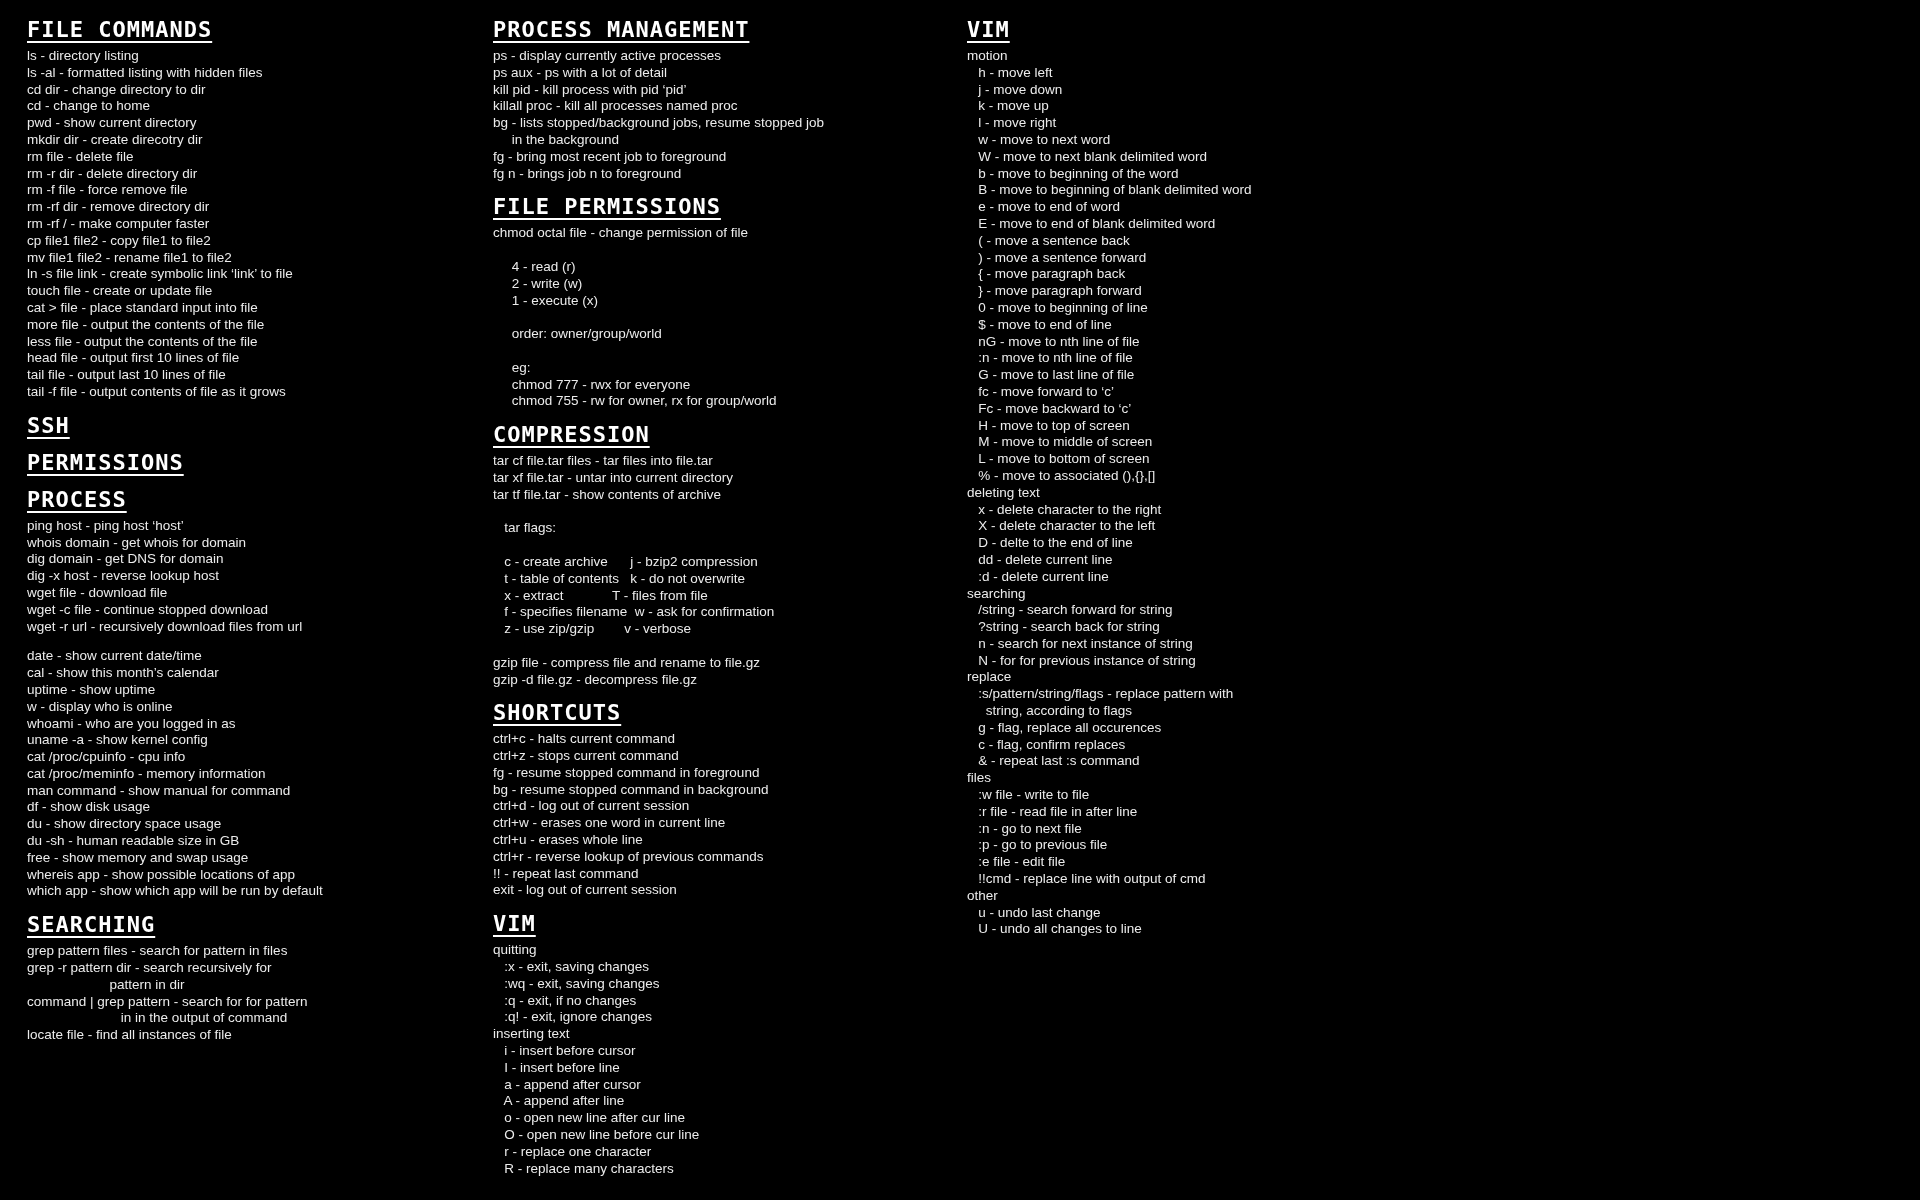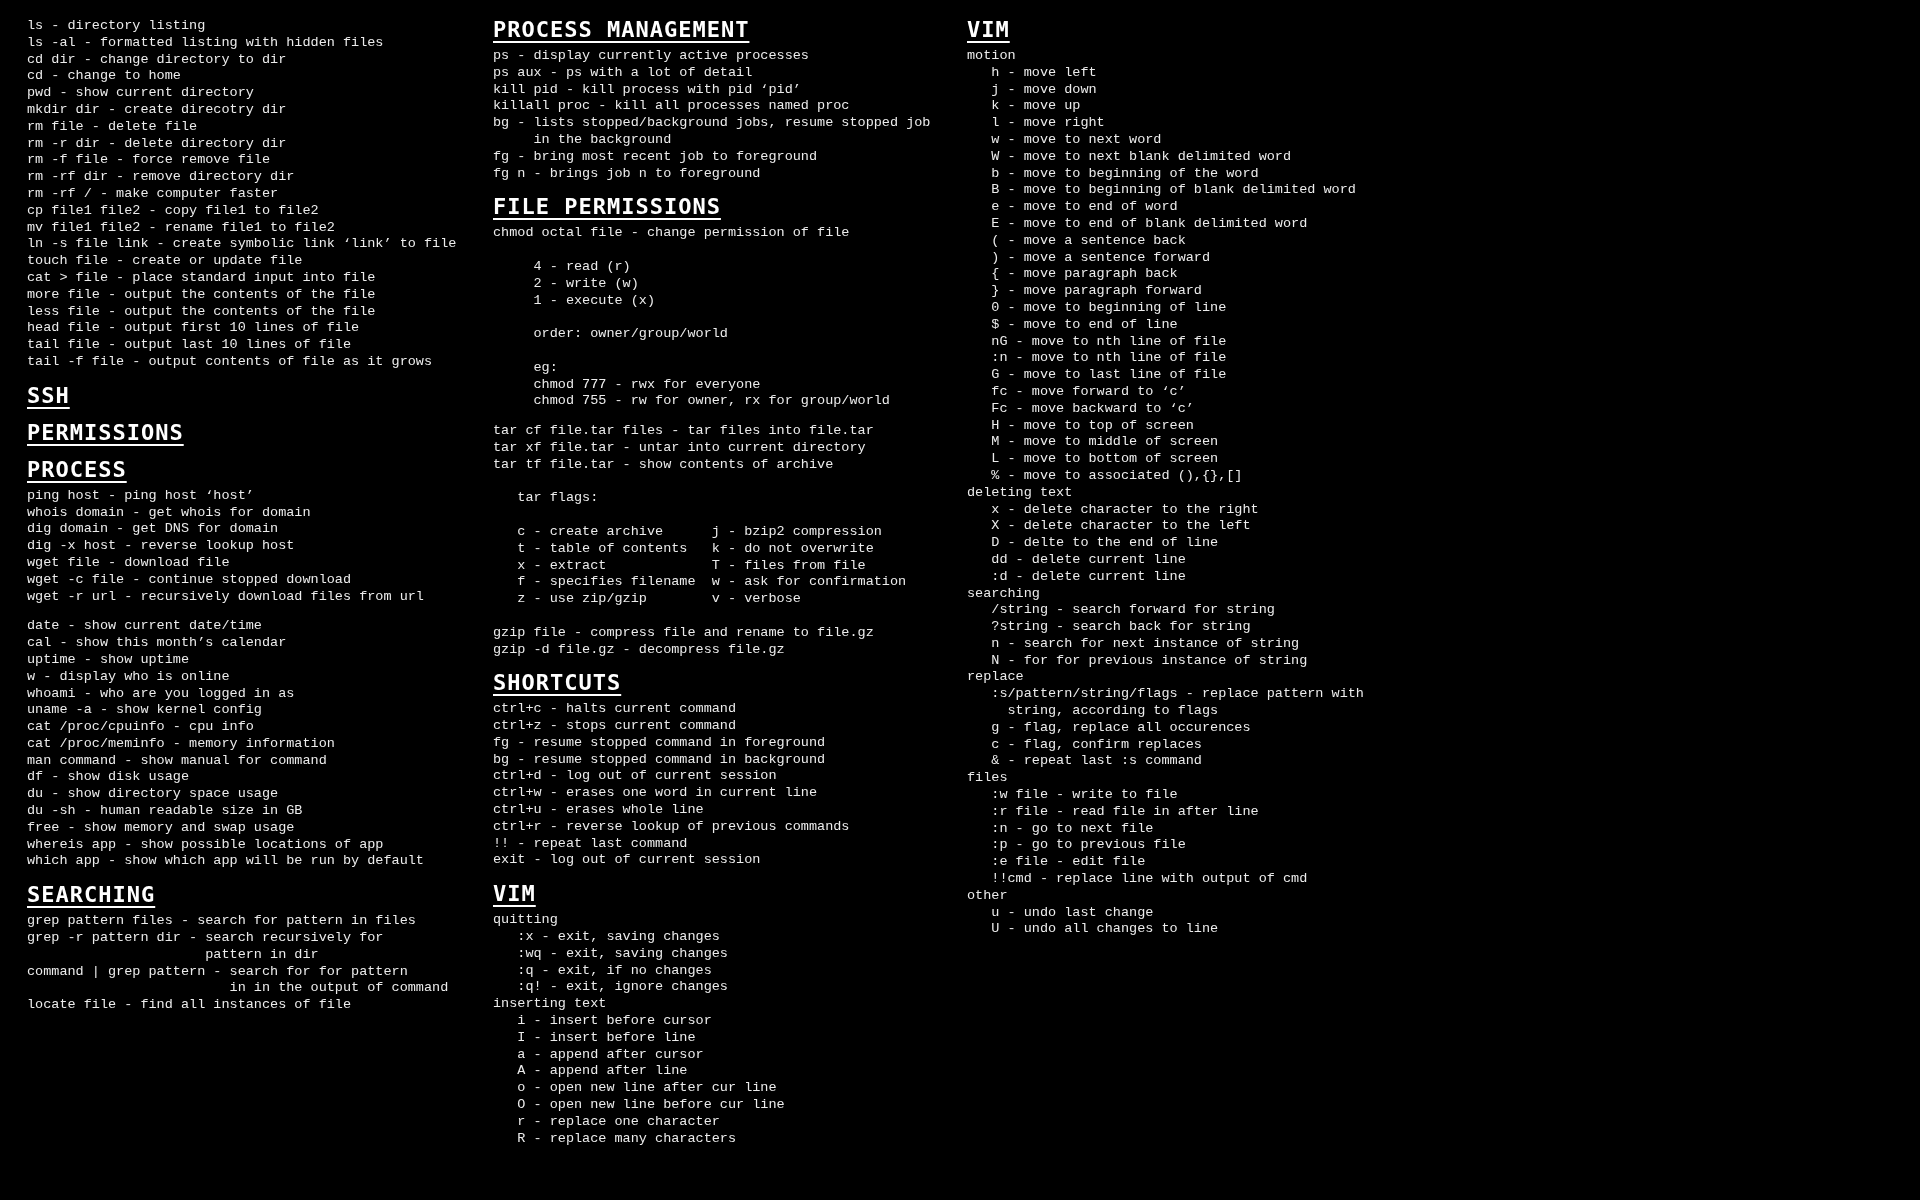--- a/index.html
+++ b/index.html
@@ -31,33 +31,34 @@
     line-height: 24px;
     font-weight: 700;
     letter-spacing: 1px;
     color: #ffffff;
     text-decoration: underline;
     text-decoration-thickness: 2px;
     text-underline-offset: 4px;
   }
   .section pre {
     margin: 0;
-    font-family: Liberation Mono, monospace;
+    font-family: Liberation Sans, sans-serif;
     font-size: 13.5px;
     line-height: 16.8px;
     color: #ececec;
     white-space: pre;
   }
 </style>
 </head>
 <body>
 
 <main>
   <div id="col-left" class="col">
       <section class="section">
+        <h2>FILE COMMANDS</h2>
         <pre>ls - directory listing
 ls -al - formatted listing with hidden files
 cd dir - change directory to dir
 cd - change to home
 pwd - show current directory
 mkdir dir - create direcotry dir
 rm file - delete file
 rm -r dir - delete directory dir
 rm -f file - force remove file
 rm -rf dir - remove directory dir
@@ -136,20 +137,21 @@
      2 - write (w)
      1 - execute (x)
 
      order: owner/group/world
 
      eg:
      chmod 777 - rwx for everyone
      chmod 755 - rw for owner, rx for group/world</pre>
       </section>
       <section class="section">
+        <h2>COMPRESSION</h2>
         <pre>tar cf file.tar files - tar files into file.tar
 tar xf file.tar - untar into current directory
 tar tf file.tar - show contents of archive
 
    tar flags:
 
    c - create archive      j - bzip2 compression
    t - table of contents   k - do not overwrite
    x - extract             T - files from file
    f - specifies filename  w - ask for confirmation

